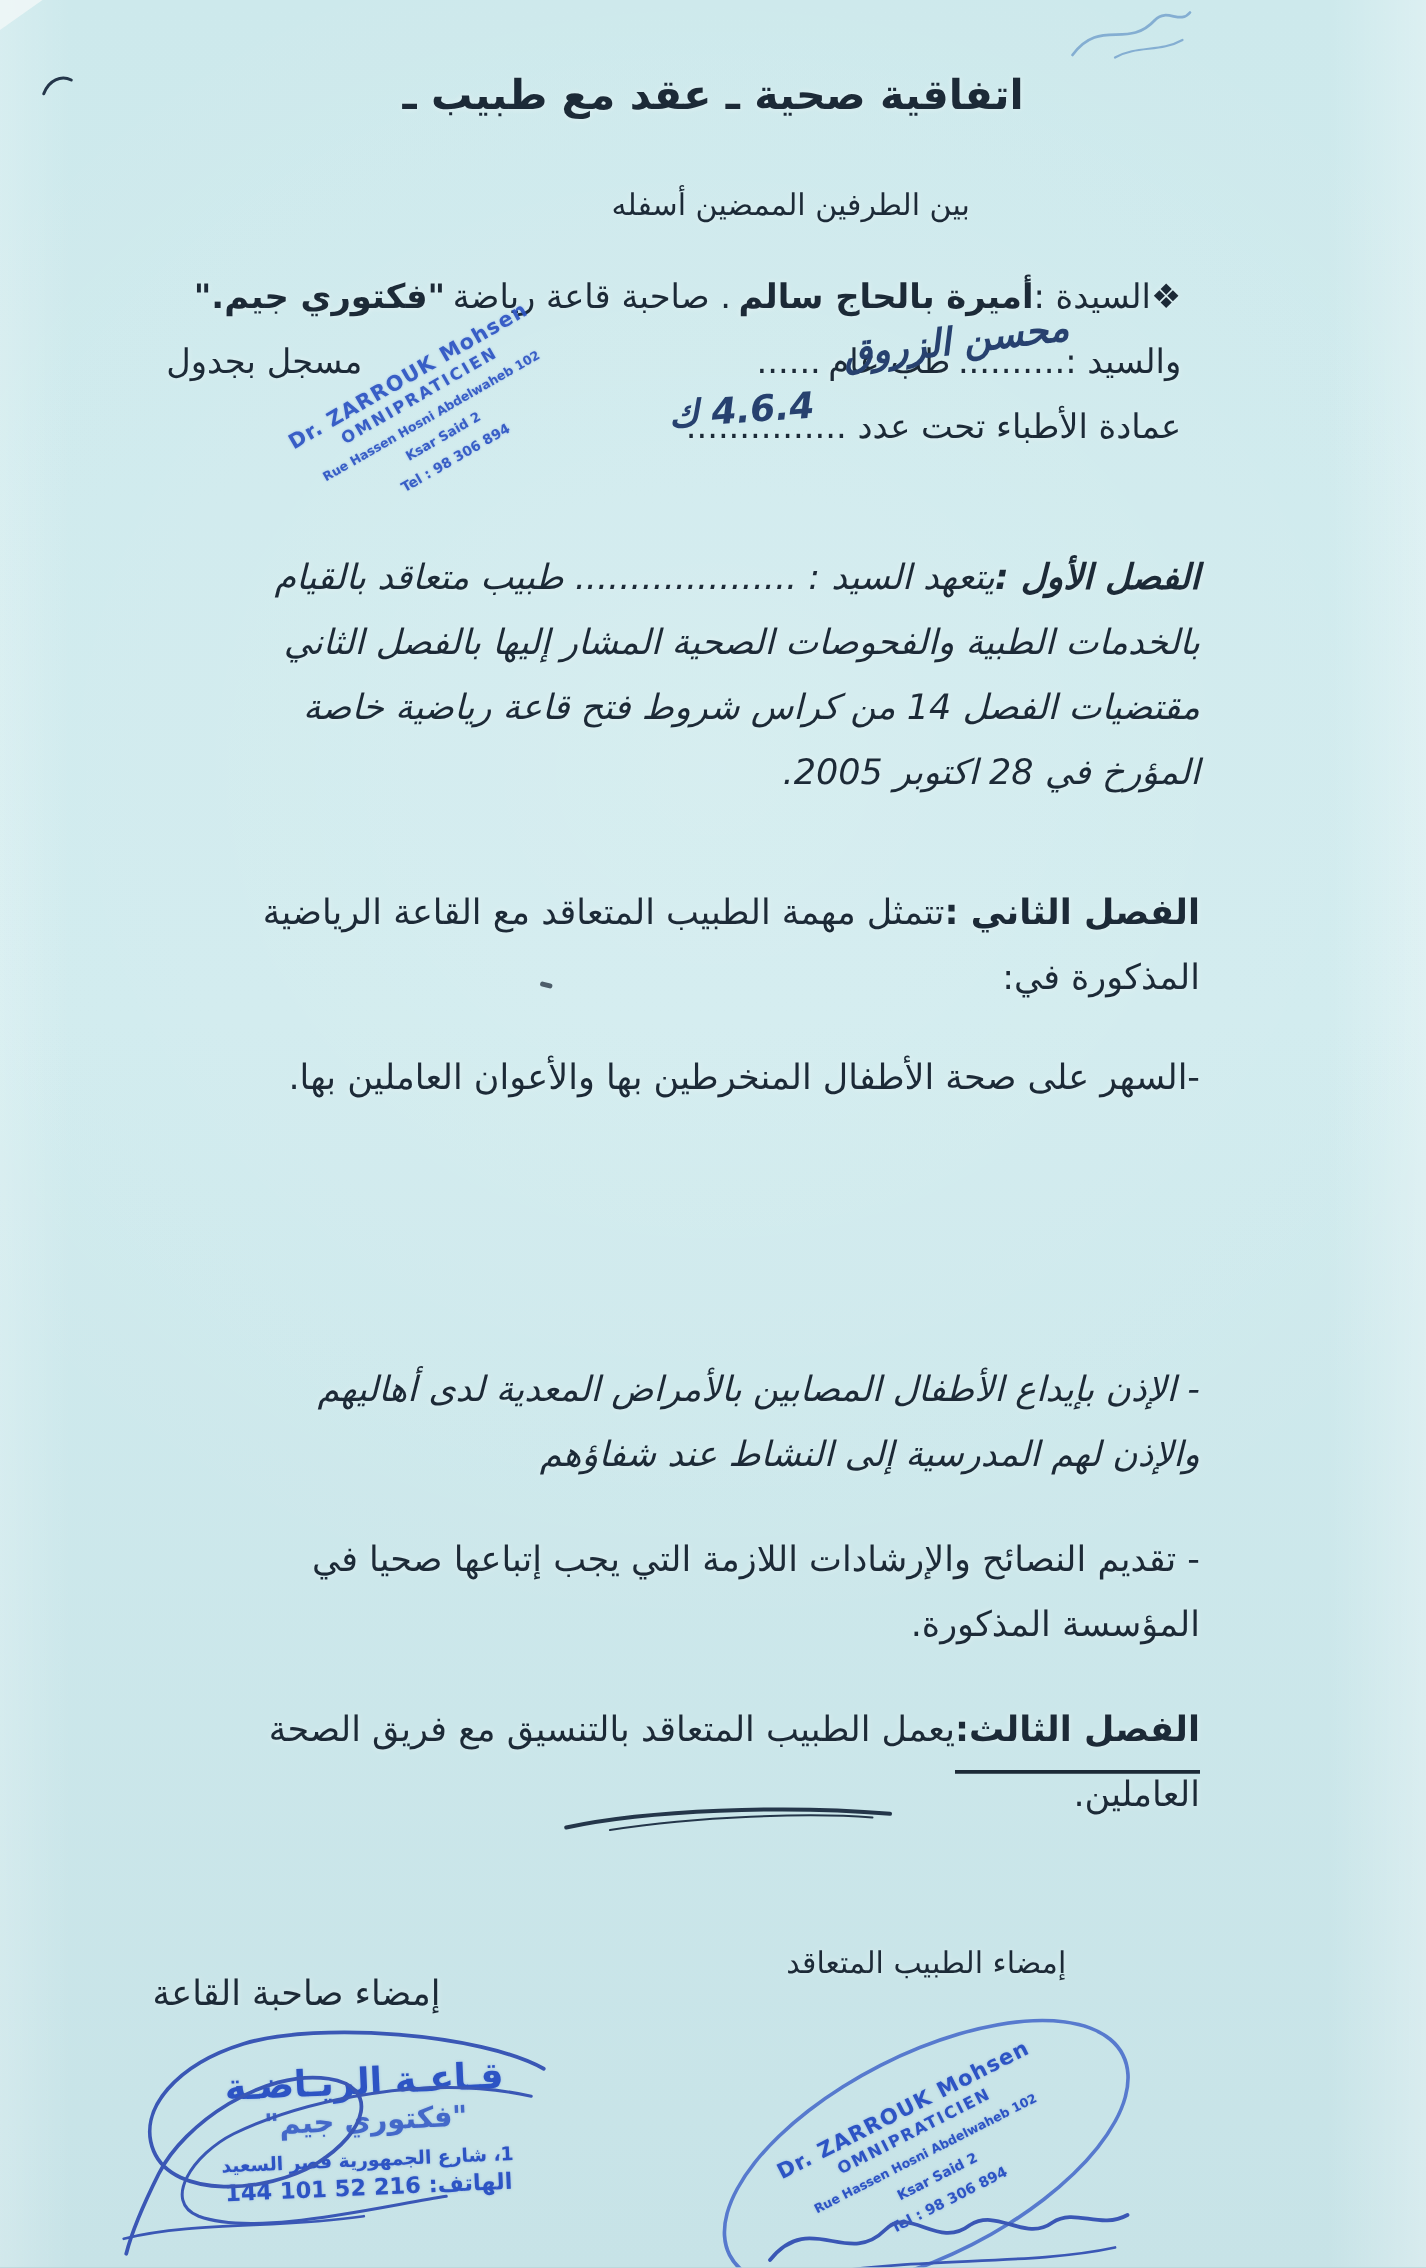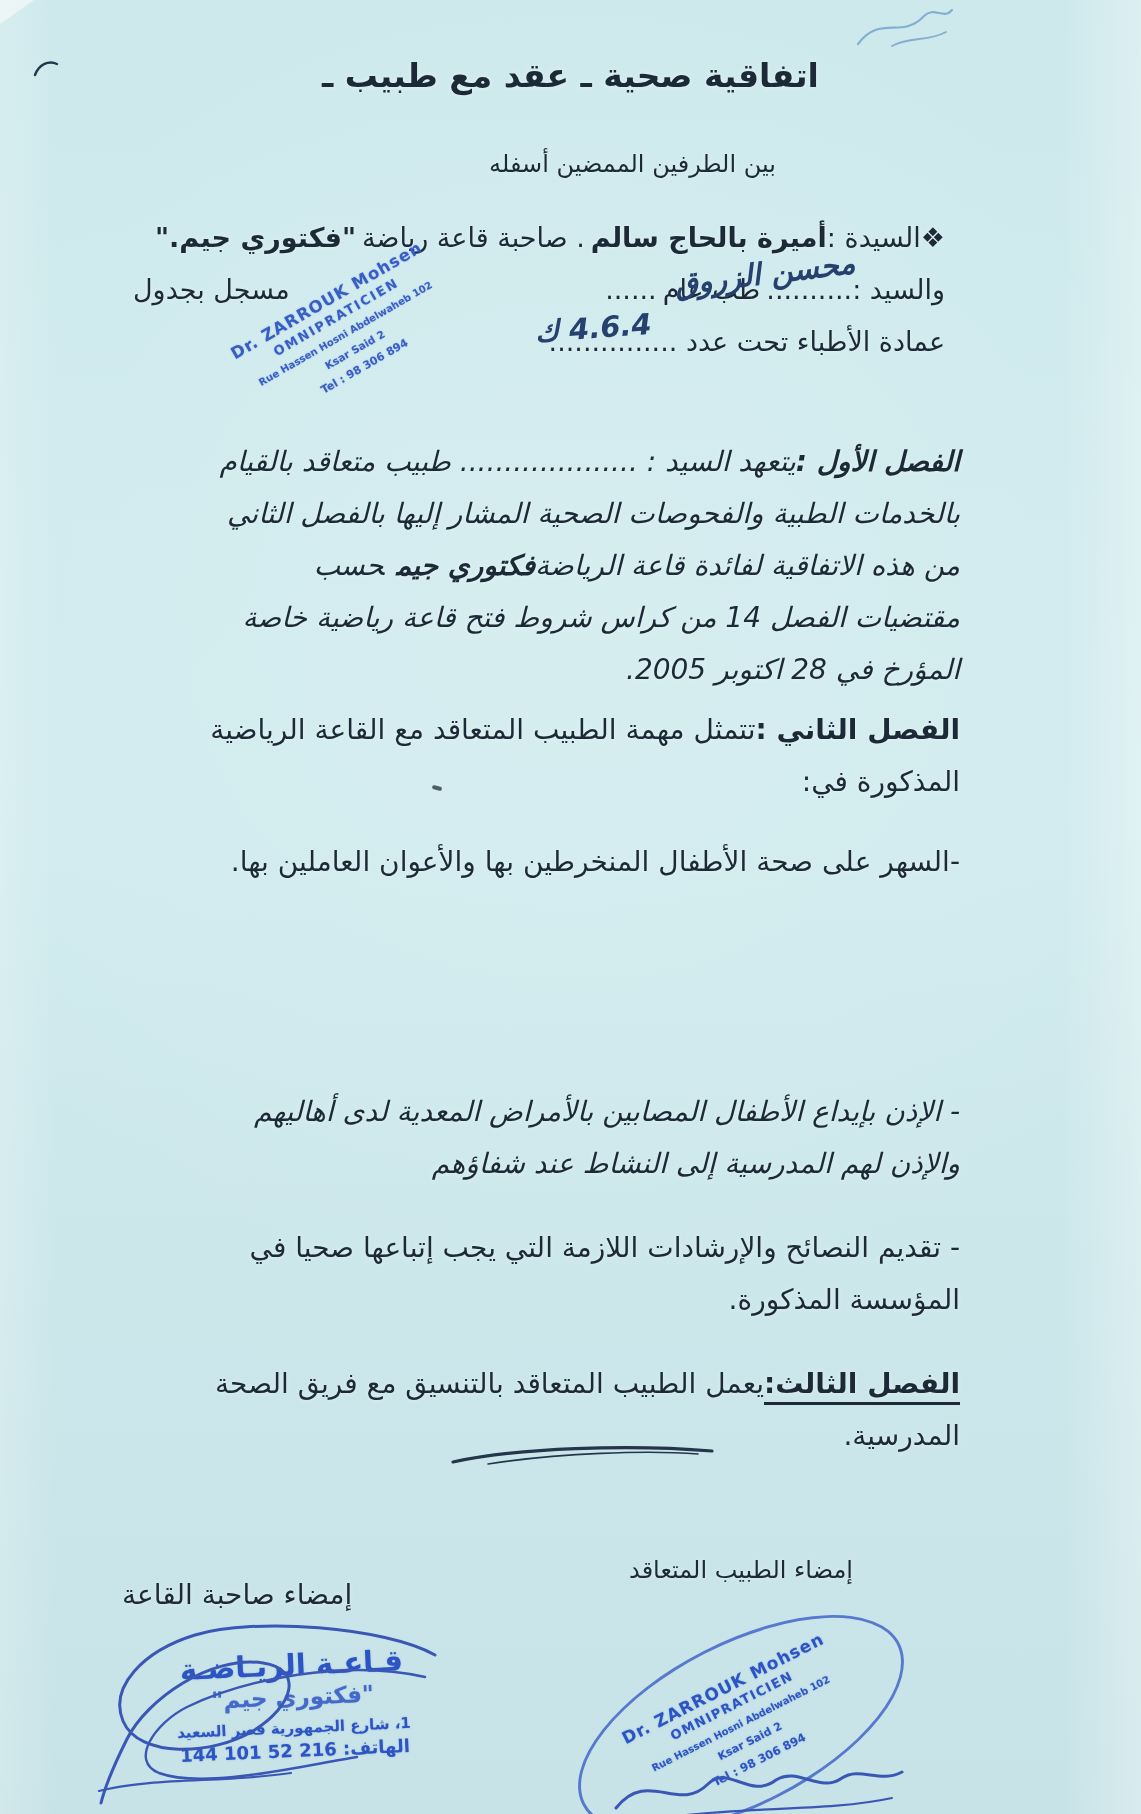--- a/index.html
+++ b/index.html
@@ -35,21 +35,21 @@
   .hw-num{position:absolute;right:26px;top:-14px;font-size:29px;font-weight:600;
     letter-spacing:3px;transform:rotate(-4deg);white-space:nowrap;}
   .stamp{color:#2d54c4;text-shadow:0 0 2px rgba(63,99,205,.35);}
   .stamp-top{position:absolute;left:193px;top:286px;width:305px;text-align:center;
     transform:rotate(-30deg);opacity:.93;line-height:19px;}
   .st-name{font-size:16.5px;font-weight:700;letter-spacing:1px;}
   .st-title{font-size:13px;font-weight:700;letter-spacing:2px;}
   .st-addr{font-size:10px;font-weight:600;}
   .st-city{font-size:10.5px;font-weight:600;}
   .st-tel{font-size:11px;font-weight:600;}
-  .ch3-underline{border-bottom:3px solid currentColor;padding-bottom:2px;}
+  .ch3-underline{border-bottom:3px solid currentColor;padding-bottom:16px;}
   .tick{position:absolute;left:432px;top:786px;width:10px;height:4px;background:#2a3a48;
     border-radius:2px;transform:rotate(14deg);opacity:.8;}
   .sig-doctor{position:absolute;top:1556px;right:288px;font-size:24px;}
   .sig-owner{position:absolute;top:1578px;left:122px;font-size:28px;}
   .gym-stamp{position:absolute;left:128px;top:1648px;width:330px;text-align:center;
     transform:rotate(-2.5deg);}
   .gym-name{font-size:29px;font-weight:700;letter-spacing:2px;}
   .gym-brand{font-size:23px;font-weight:700;margin-top:2px;opacity:.85;}
   .gym-addr{font-size:15px;font-weight:600;margin-top:9px;}
   .gym-phone{font-size:18px;font-weight:700;margin-top:3px;}
@@ -115,23 +115,20 @@
     <div class="st-addr">102 Rue Hassen Hosni Abdelwaheb</div>
     <div class="st-city">Ksar Said 2</div>
     <div class="st-tel">Tel : 98 306 894</div>
   </div>
 
   <div class="col" style="top:436px;font-style:italic;">
     <div class="line">
       <span class="b">الفصل الأول :</span><span class="gap-sm">يتعهد السيد : .................... طبيب متعاقد بالقيام</span>
     </div>
     <div class="line">بالخدمات الطبية والفحوصات الصحية المشار إليها بالفصل الثاني</div>
-    <div class="line">
-      <span>من هذه الاتفاقية لفائدة قاعة الرياضة</span><span class="b gap">فكتوري جيم</span><span class="gap">حسب</span>
-    </div>
     <div class="line">مقتضيات الفصل 14 من كراس شروط فتح قاعة رياضية خاصة</div>
     <div class="line">المؤرخ في 28 اكتوبر 2005.</div>
   </div>
 
   <div class="col" style="top:704px;">
     <div class="line">
       <span class="b">الفصل الثاني :</span><span class="gap-sm">تتمثل مهمة الطبيب المتعاقد مع القاعة الرياضية</span>
     </div>
     <div class="line">المذكورة في:</div>
   </div>
@@ -147,21 +144,21 @@
   </div>
   <div class="col" style="top:1222px;">
     <div class="line">- تقديم النصائح والإرشادات اللازمة التي يجب إتباعها صحيا في</div>
     <div class="line">المؤسسة المذكورة.</div>
   </div>
 
   <div class="col" style="top:1358px;">
     <div class="line">
       <span class="b ch3-underline">الفصل الثالث:</span><span class="gap-sm">يعمل الطبيب المتعاقد بالتنسيق مع فريق الصحة</span>
     </div>
-    <div class="line">المدرسية.</div>
+    <div class="line">العاملين.</div>
   </div>
 
   <svg style="left:448px;top:1442px;" width="270" height="26" viewBox="0 0 270 26">
     <path class="ink-dark" stroke-width="3.2" d="M5,20 C70,6 180,2 264,9"></path>
     <path class="ink-dark" stroke-width="1.6" d="M40,22 C110,11 200,8 250,12"></path>
   </svg>
 
   <div class="sig-doctor">إمضاء الطبيب المتعاقد</div>
   <div class="sig-owner">إمضاء صاحبة القاعة</div>
 

